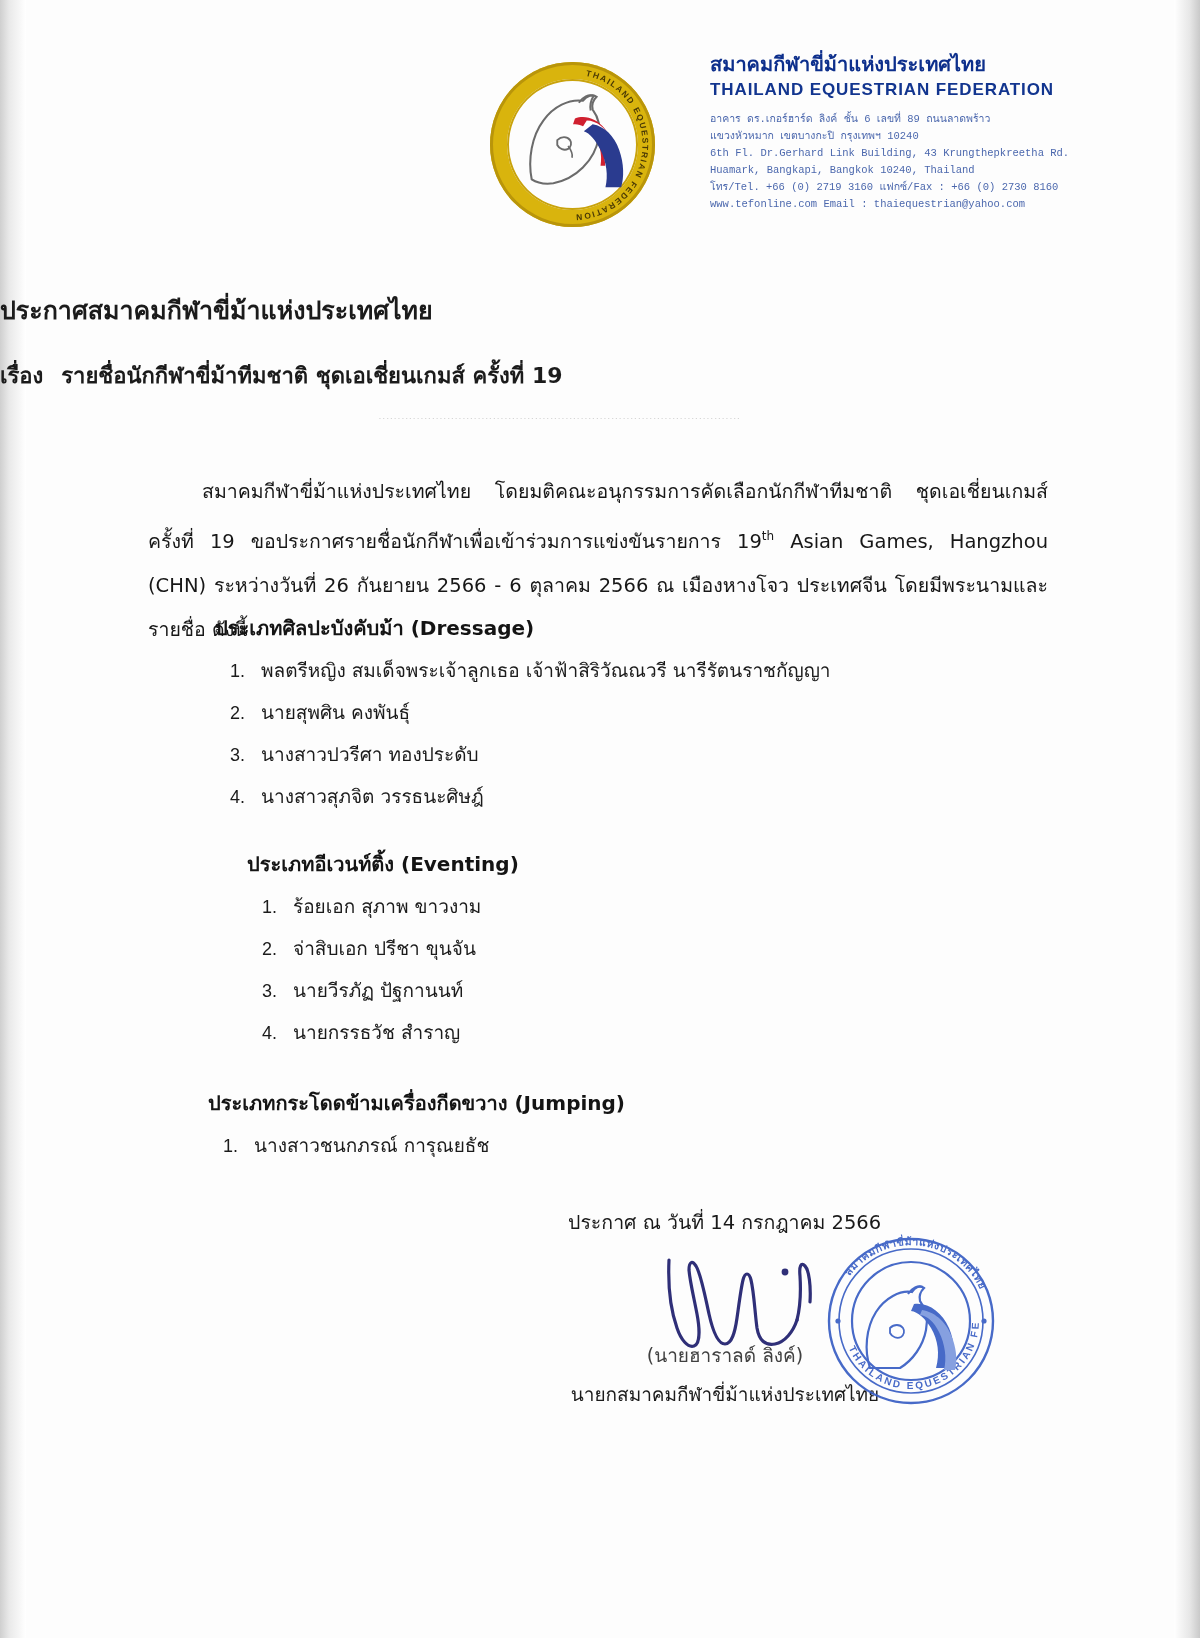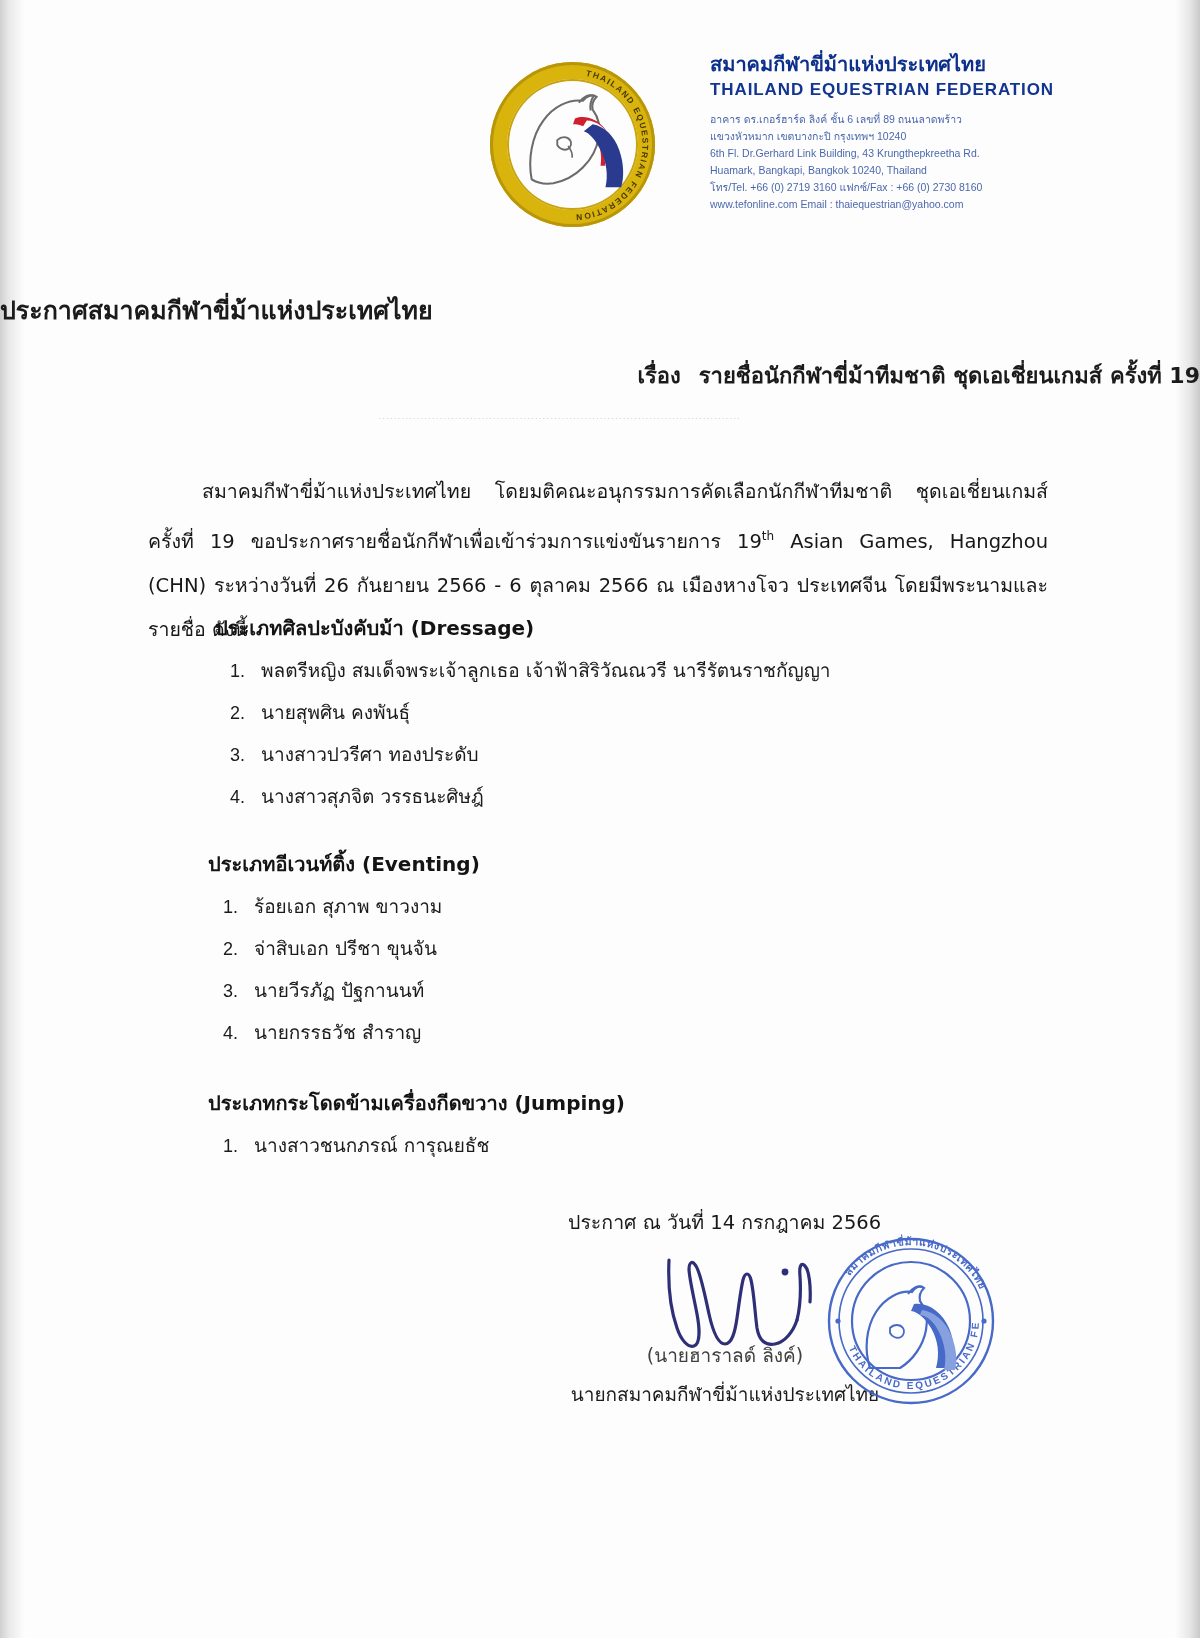--- a/index.html
+++ b/index.html
@@ -106,21 +106,21 @@
     font-family: "Liberation Sans", sans-serif;
     font-size: 17px;
     font-weight: bold;
     color: #12358f;
     letter-spacing: 0.9px;
     margin-top: 3px;
     white-space: nowrap;
   }
   .lh-addr {
     margin-top: 11px;
-    font-family: Liberation Sans, sans-serif;
+    font-family: Liberation Mono, monospace;
     font-size: 10.5px;
     color: #3b5aa6;
     line-height: 1.62;
     filter: blur(0.45px);
     opacity: 0.92;
     white-space: nowrap;
   }
 
   
   .doc-title {
@@ -131,21 +131,21 @@
     text-align: left;
     font-size: 25px;
     font-weight: bold;
     color: #1b1b1b;
   }
   .doc-subject {
     position: absolute;
     top: 358px;
     left: 0;
     right: 0;
-    text-align: right;
+    text-align: left;
     font-size: 22px;
     font-weight: bold;
     color: #1b1b1b;
   }
   .doc-subject .sbj-label {
     margin-right: 18px;
   }
   .dot-rule {
     position: absolute;
     top: 414px;
@@ -210,21 +210,21 @@
     padding-right: 16px;
     box-sizing: border-box;
     font-family: "Liberation Sans", sans-serif;
     font-size: 18px;
   }
   .ath-name {
     flex: 1 1 auto;
   }
 
   #sec-dressage { top: 612px; margin-left: 7px; }
-  #sec-eventing { top: 848px; }
+  #sec-eventing { top: 848px; margin-left: 39px; }
   #sec-jumping  { top: 1087px; }
 
   
   .sig-date {
     position: absolute;
     top: 1207px;
     left: 568px;
     font-size: 19.5px;
     color: #191919;
     white-space: nowrap;

